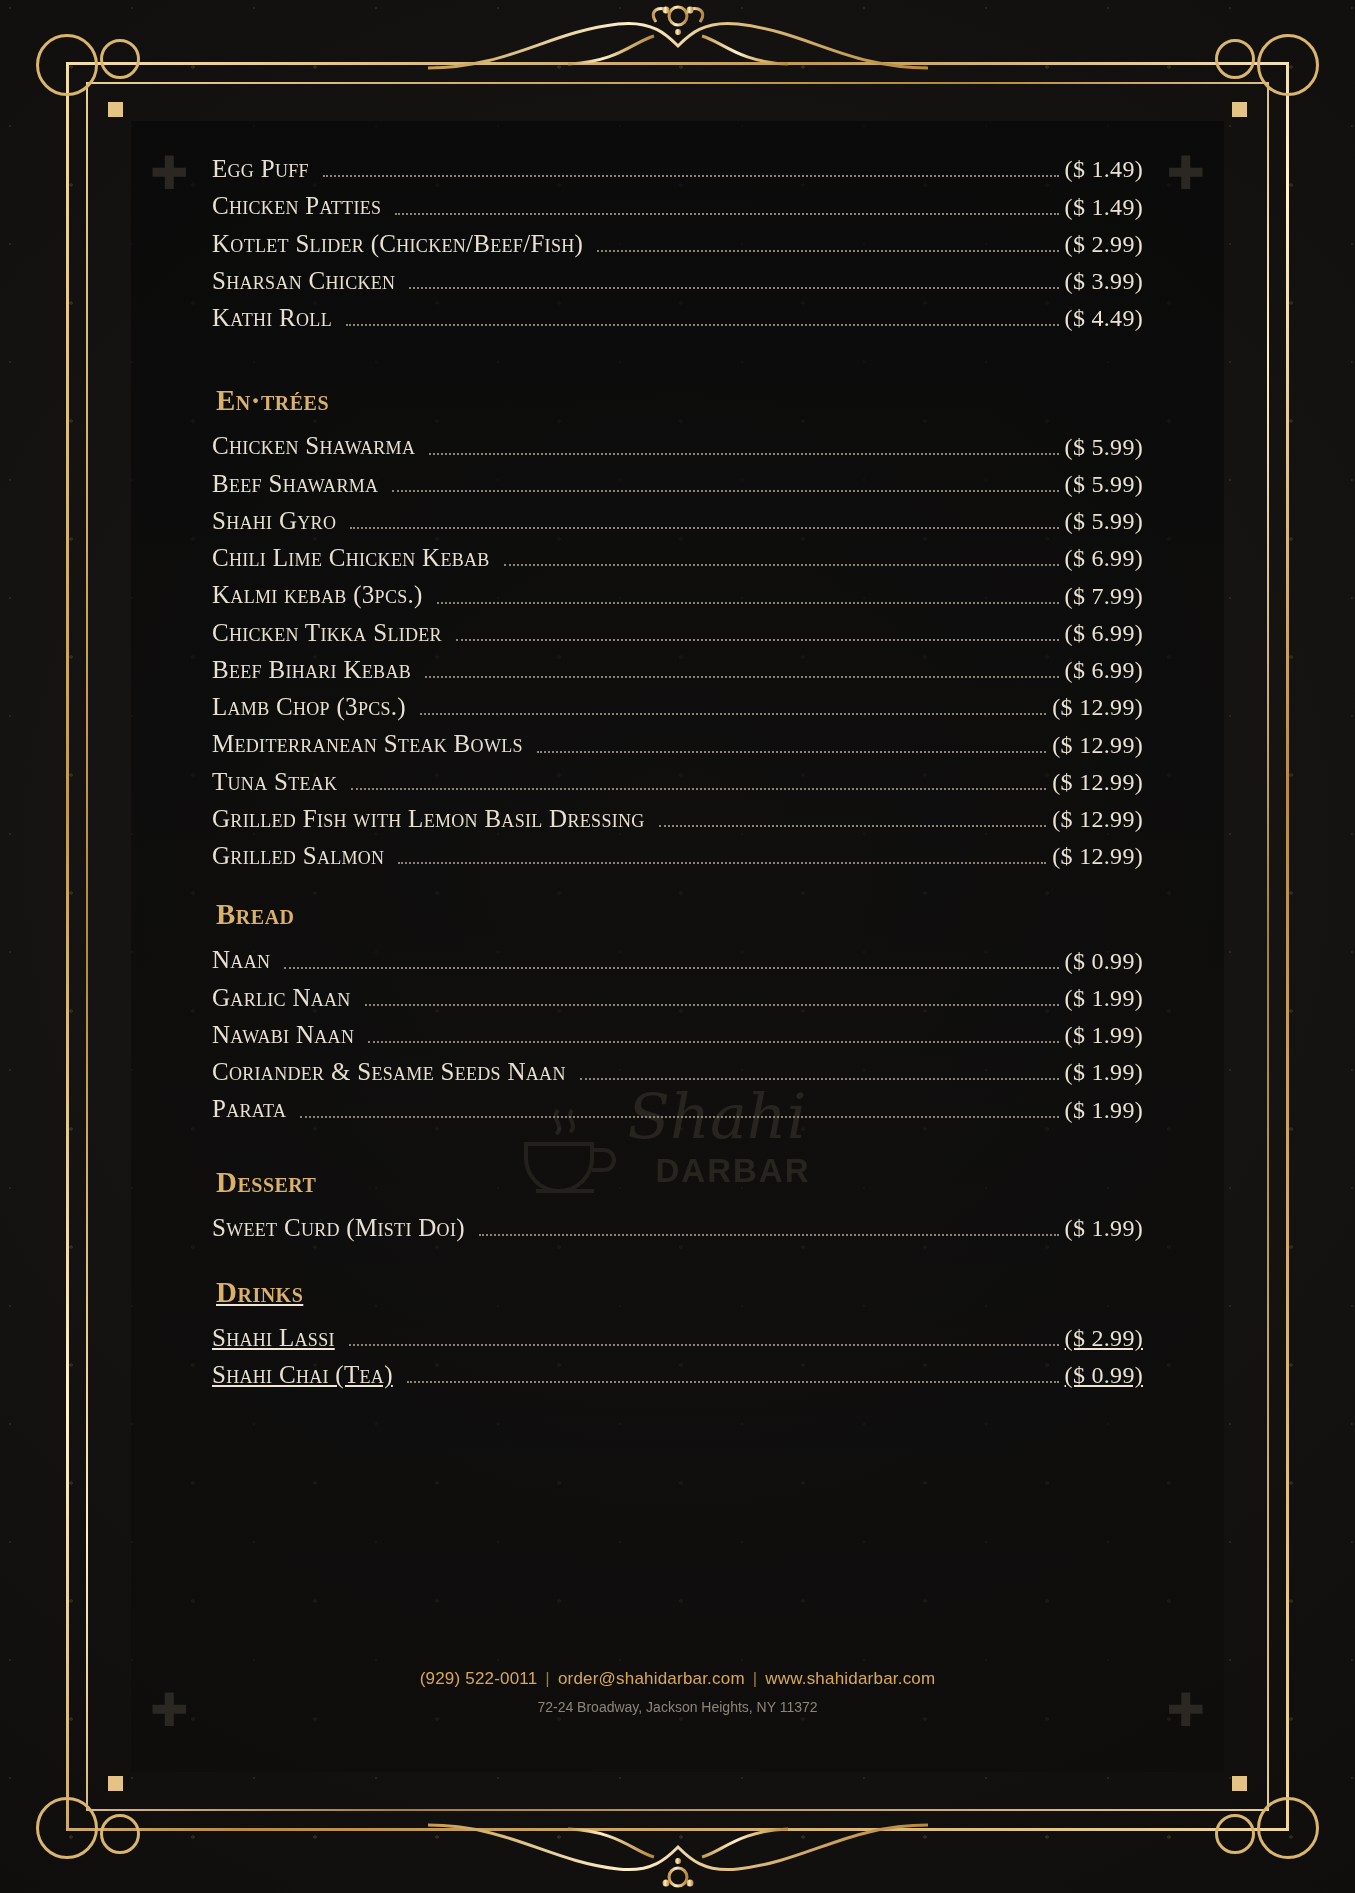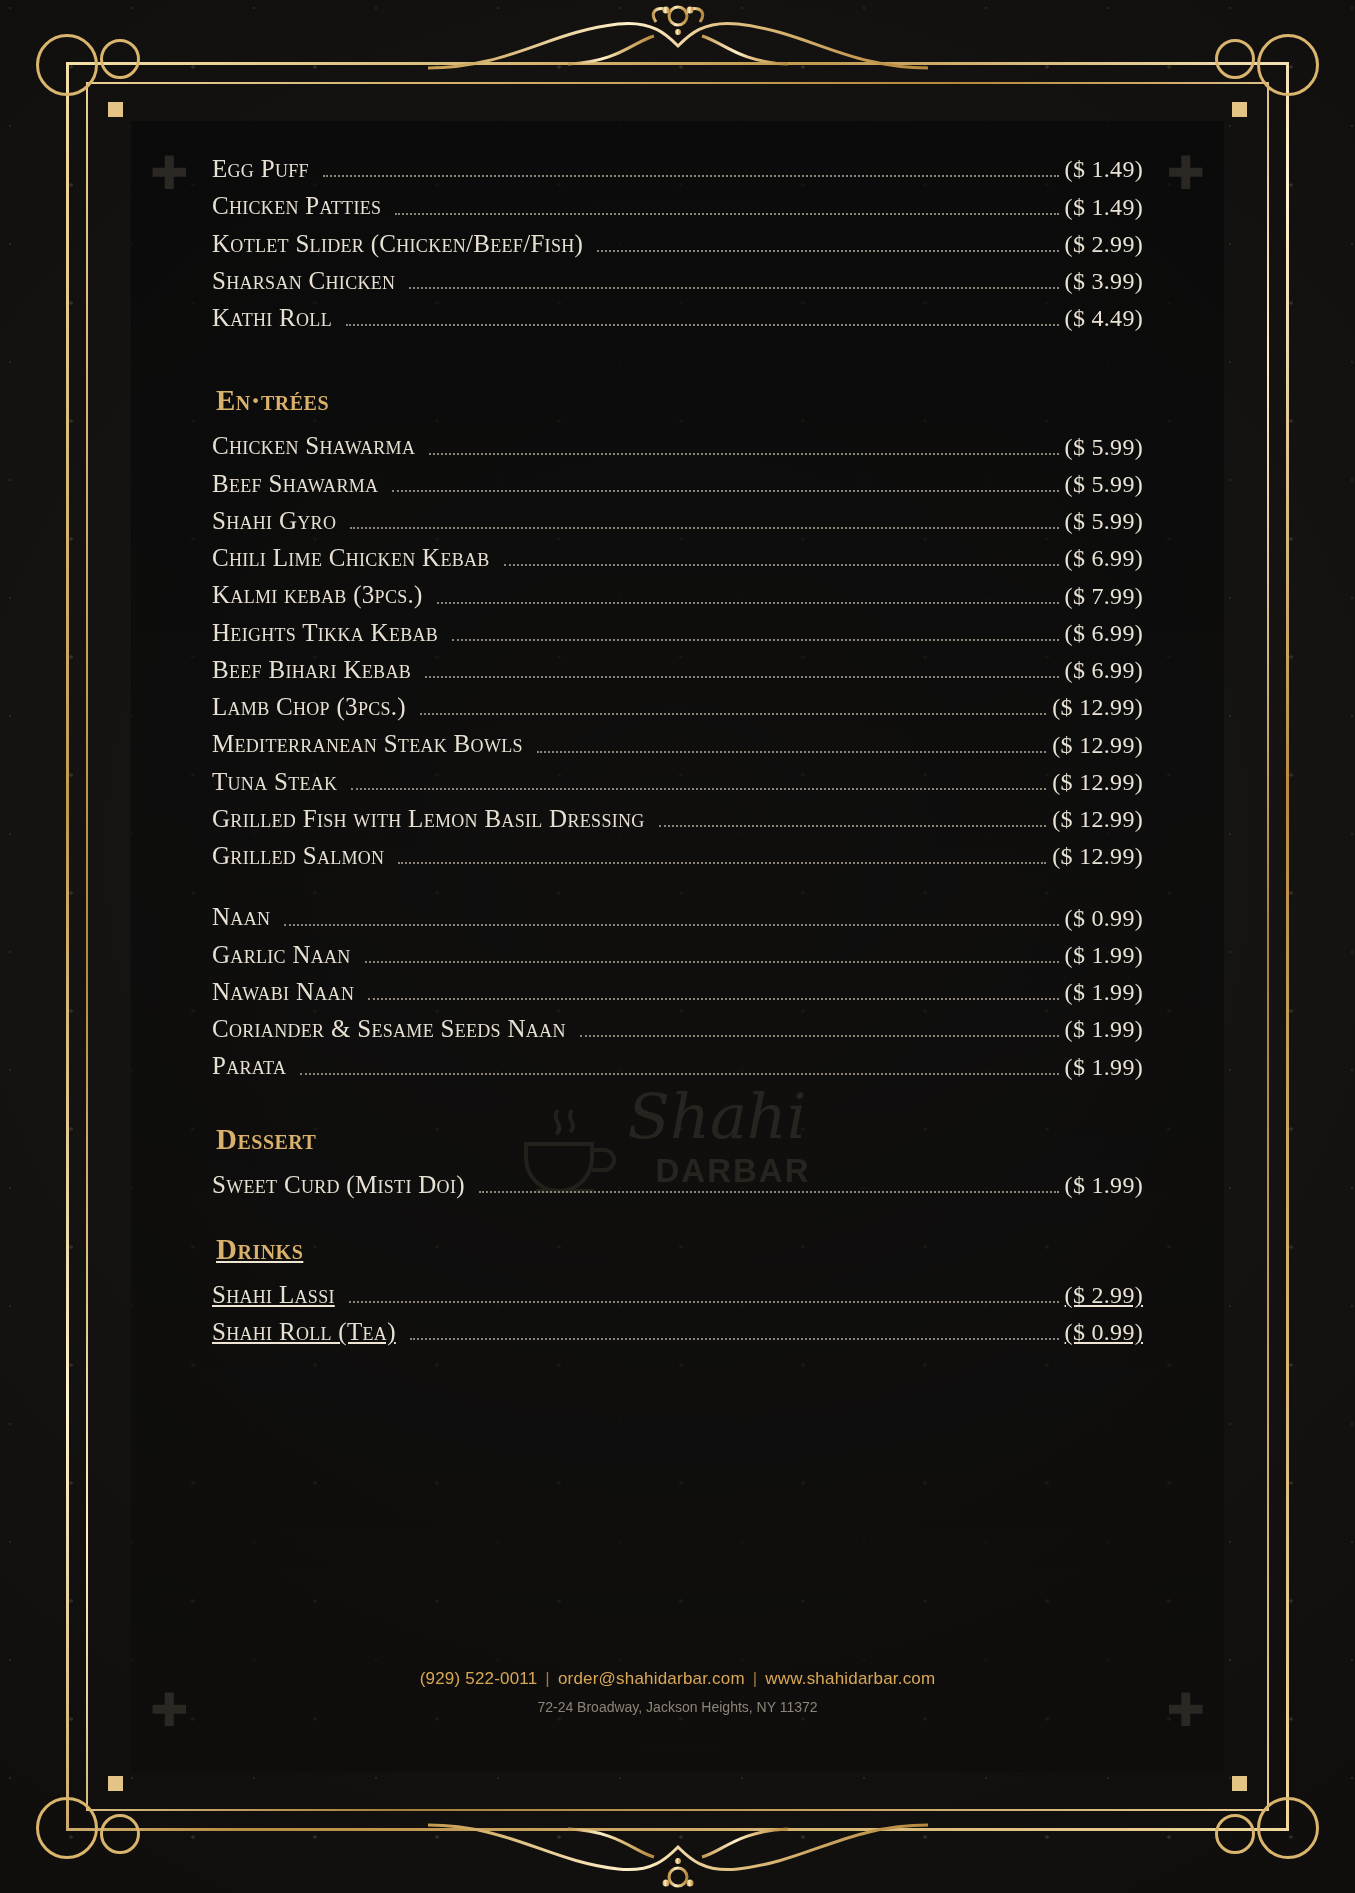--- a/index.html
+++ b/index.html
@@ -324,21 +324,21 @@
           <span class="nm">Chili Lime Chicken Kebab</span>
           <span class="leader"></span>
           <span class="pr">($ 6.99)</span>
         </li>
         <li class="item">
           <span class="nm">Kalmi kebab (3pcs.)</span>
           <span class="leader"></span>
           <span class="pr">($ 7.99)</span>
         </li>
         <li class="item">
-          <span class="nm">Heights Tikka Kebab</span>
+          <span class="nm">Chicken Tikka Slider</span>
           <span class="leader"></span>
           <span class="pr">($ 6.99)</span>
         </li>
         <li class="item">
           <span class="nm">Beef Bihari Kebab</span>
           <span class="leader"></span>
           <span class="pr">($ 6.99)</span>
         </li>
         <li class="item">
           <span class="nm">Lamb Chop (3pcs.)</span>
@@ -362,20 +362,21 @@
         </li>
         <li class="item">
           <span class="nm">Grilled Salmon</span>
           <span class="leader"></span>
           <span class="pr">($ 12.99)</span>
         </li>
       </ul>
     </div>
 
     <div class="section sec-bread">
+      <h2 class="section-title">Bread</h2>
       <ul class="items">
         <li class="item">
           <span class="nm">Naan</span>
           <span class="leader"></span>
           <span class="pr">($ 0.99)</span>
         </li>
         <li class="item">
           <span class="nm">Garlic Naan</span>
           <span class="leader"></span>
           <span class="pr">($ 1.99)</span>
@@ -411,21 +412,21 @@
 
     <div class="section sec-drinks">
       <h2 class="section-title">Drinks</h2>
       <ul class="items">
         <li class="item">
           <span class="nm">Shahi Lassi</span>
           <span class="leader"></span>
           <span class="pr">($ 2.99)</span>
         </li>
         <li class="item">
-          <span class="nm">Shahi Roll (Tea)</span>
+          <span class="nm">Shahi Chai (Tea)</span>
           <span class="leader"></span>
           <span class="pr">($ 0.99)</span>
         </li>
       </ul>
     </div>
   </div>
 
   <div class="footer">
     <div class="contact">
       <span>(929) 522-0011</span>

